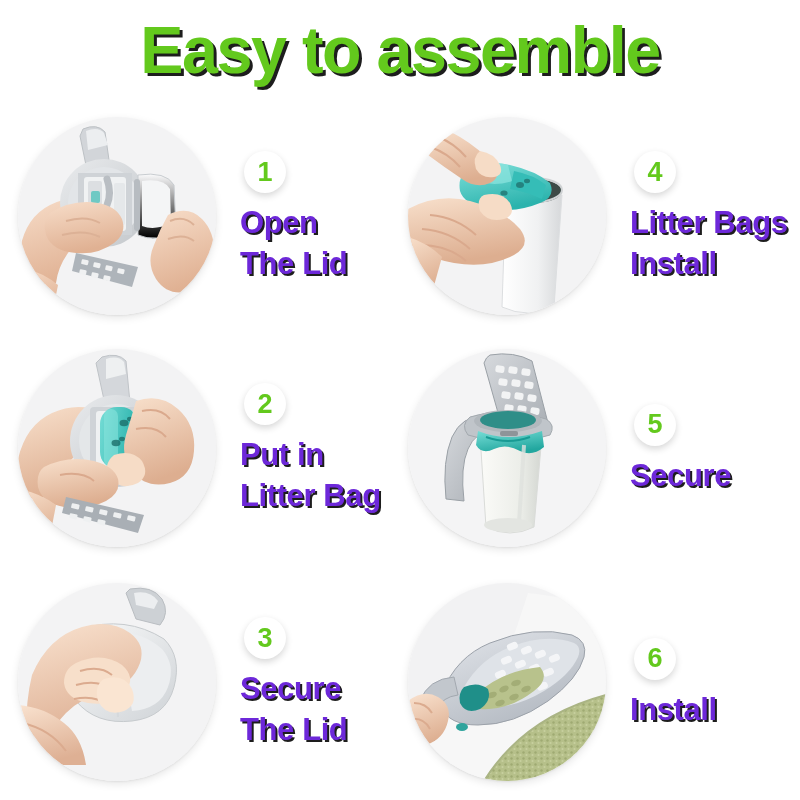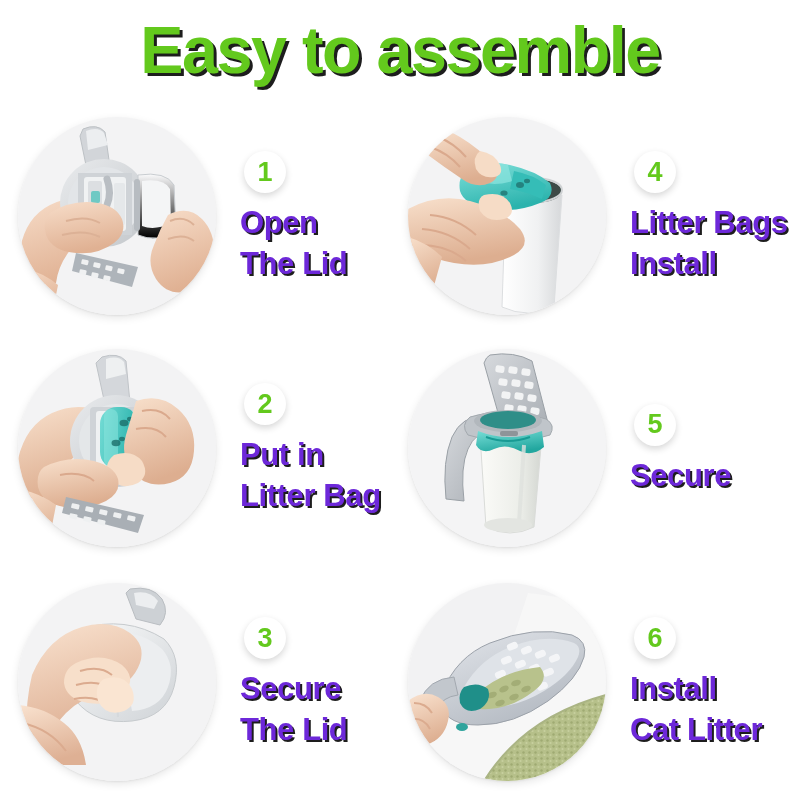--- a/index.html
+++ b/index.html
@@ -465,18 +465,17 @@
           <path d="M0 118 q16 -12 30 -4 q14 8 10 24 q-4 18 -22 24 q-18 6 -18 -10 l0 -34 z" fill="url(#g6skin)"></path>
           <path d="M6 120 q12 0 18 10" stroke="#dbab8f" stroke-width="2" fill="none"></path>
           <path d="M2 136 q14 -2 20 10" stroke="#dbab8f" stroke-width="2" fill="none"></path>
         </svg>
       </div>
       <div class="step-text">
         <div class="num-badge">
           <span>6</span>
         </div>
         <div class="step-line">Install</div>
-        <div class="step-line">Cat Litter</div>
       </div>
     </div>
 
   </div>
 </div>
 
 </body></html>

